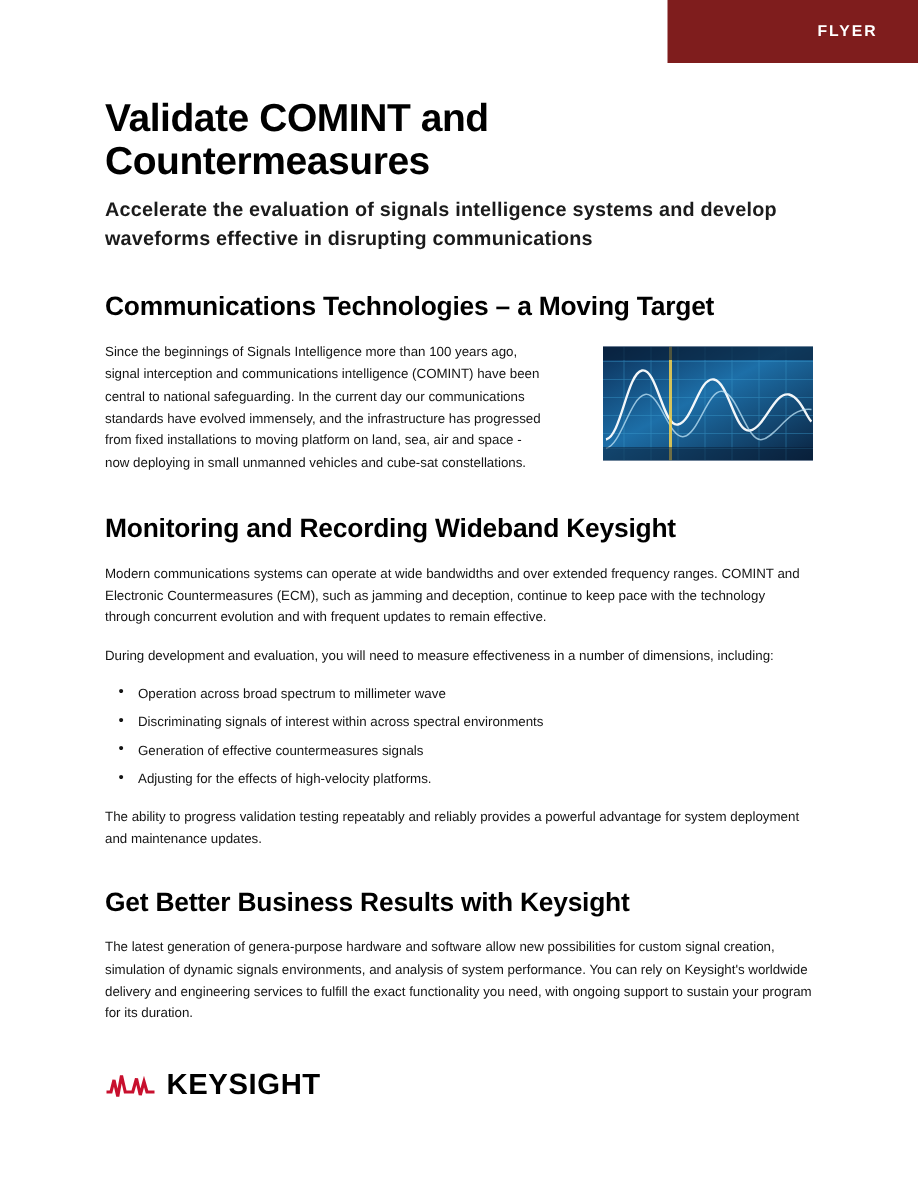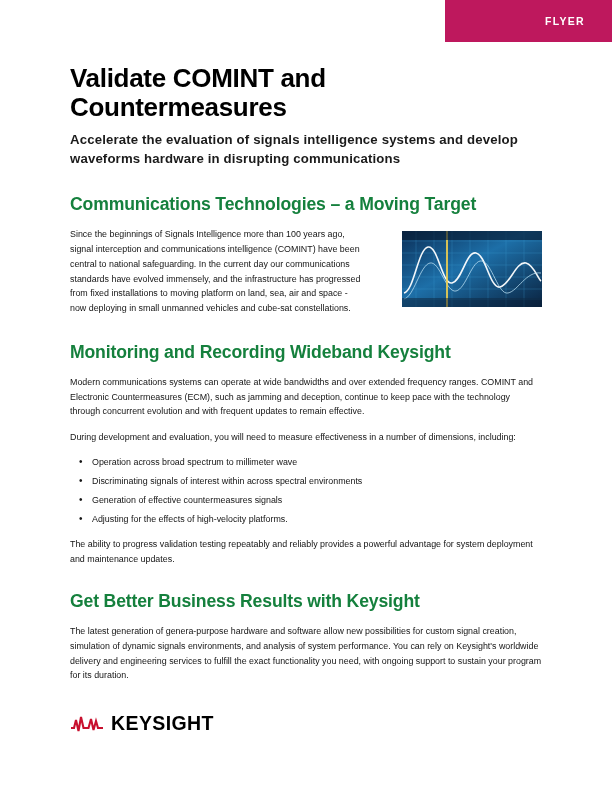--- a/index.html
+++ b/index.html
@@ -26,21 +26,21 @@
     display: flex;
   }
   .header-band .band-white {
     width: 445px;
     height: 42px;
     background: #ffffff;
   }
   .header-band .band-orange {
     flex: 1;
     height: 42px;
-    background: #be185d;
+    background: #7f1d1d;
     display: flex;
     align-items: center;
     justify-content: flex-end;
   }
   .header-band .band-orange .flyer-label {
     color: #ffffff;
     font-size: 10.5px;
     font-weight: bold;
     letter-spacing: 1.3px;
     padding-right: 27px;
@@ -77,21 +77,21 @@
     margin: 0 0 26px 0;
     color: #1b1b1b;
     max-width: 468px;
   }
 
   h2.section-head {
     font-size: 17.6px;
     font-weight: bold;
     letter-spacing: -0.15px;
     margin: 0 0 12px 0;
-    color: #15803d;
+    color: #000000;
   }
 
   p.body-text {
     font-size: 8.9px;
     line-height: 1.66;
     margin: 0 0 11px 0;
     color: #141414;
   }
 
   
@@ -176,21 +176,21 @@
   <div class="band-white"></div>
   <div class="band-orange">
     <span class="flyer-label">FLYER</span>
   </div>
 </div>
 
 <div class="page">
   <div class="content">
 
     <h1 class="doc-title">Validate COMINT and Countermeasures</h1>
-    <div class="subtitle">Accelerate the evaluation of signals intelligence systems and develop waveforms hardware in disrupting communications</div>
+    <div class="subtitle">Accelerate the evaluation of signals intelligence systems and develop waveforms effective in disrupting communications</div>
 
     <div class="sec1">
       <h2 class="section-head">Communications Technologies – a Moving Target</h2>
       <div class="sec1-wrap">
         <div class="sec1-text">Since the beginnings of Signals Intelligence more than 100 years ago, signal interception and communications intelligence (COMINT) have been central to national safeguarding. In the current day our communications standards have evolved immensely, and the infrastructure has progressed from fixed installations to moving platform on land, sea, air and space - now deploying in small unmanned vehicles and cube-sat constellations.</div>
         <div class="scope-img">
           <svg width="140" height="76" viewBox="0 0 140 76">
             <defs>
               <linearGradient id="bg" x1="0" y1="0" x2="1" y2="1">
                 <stop offset="0%" stop-color="#0b2f58"></stop>

